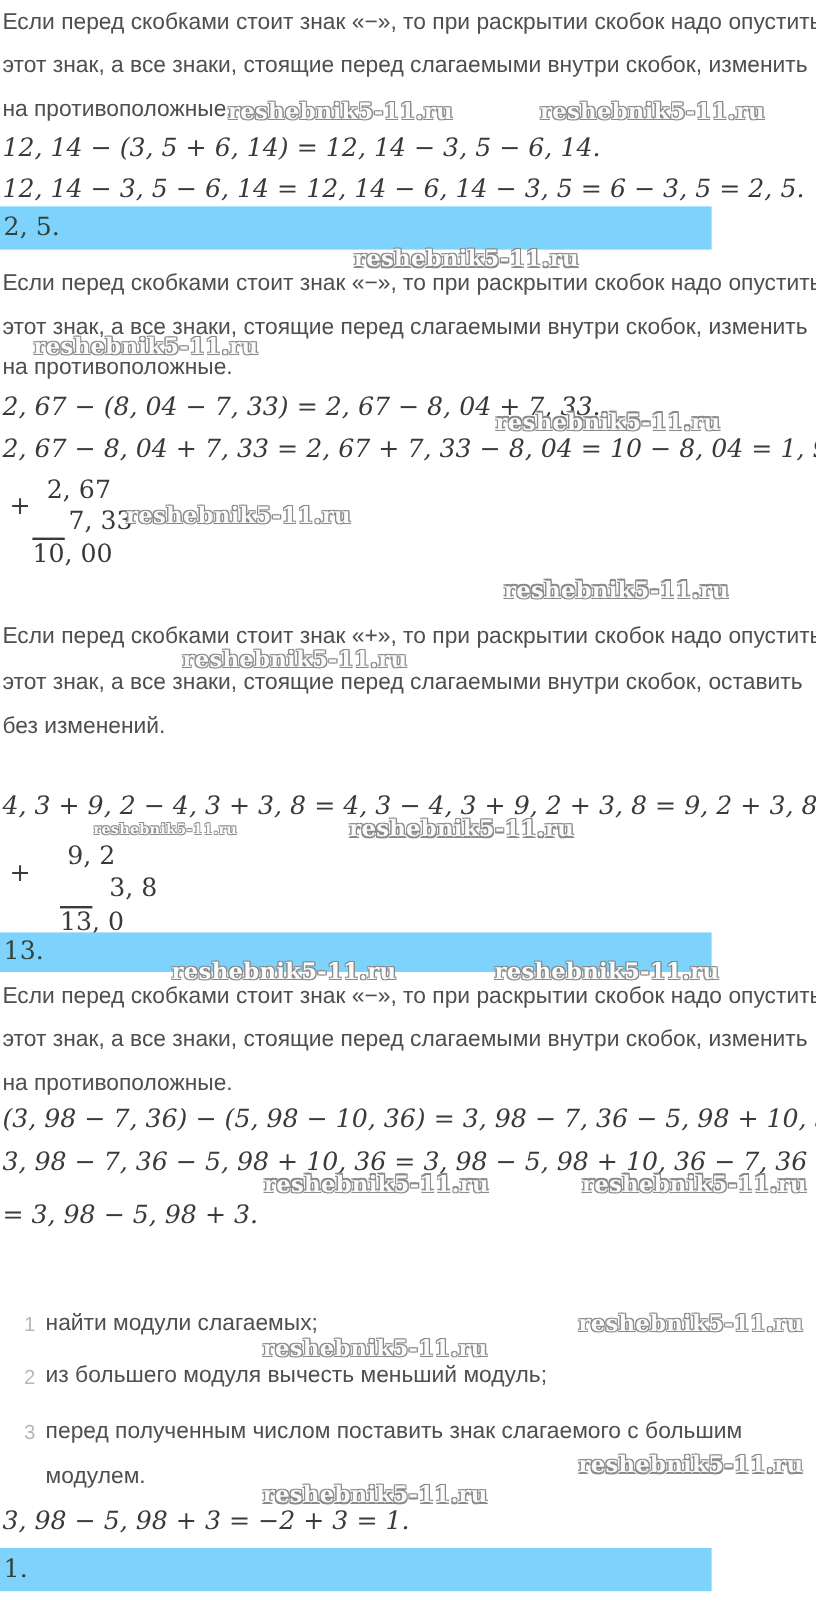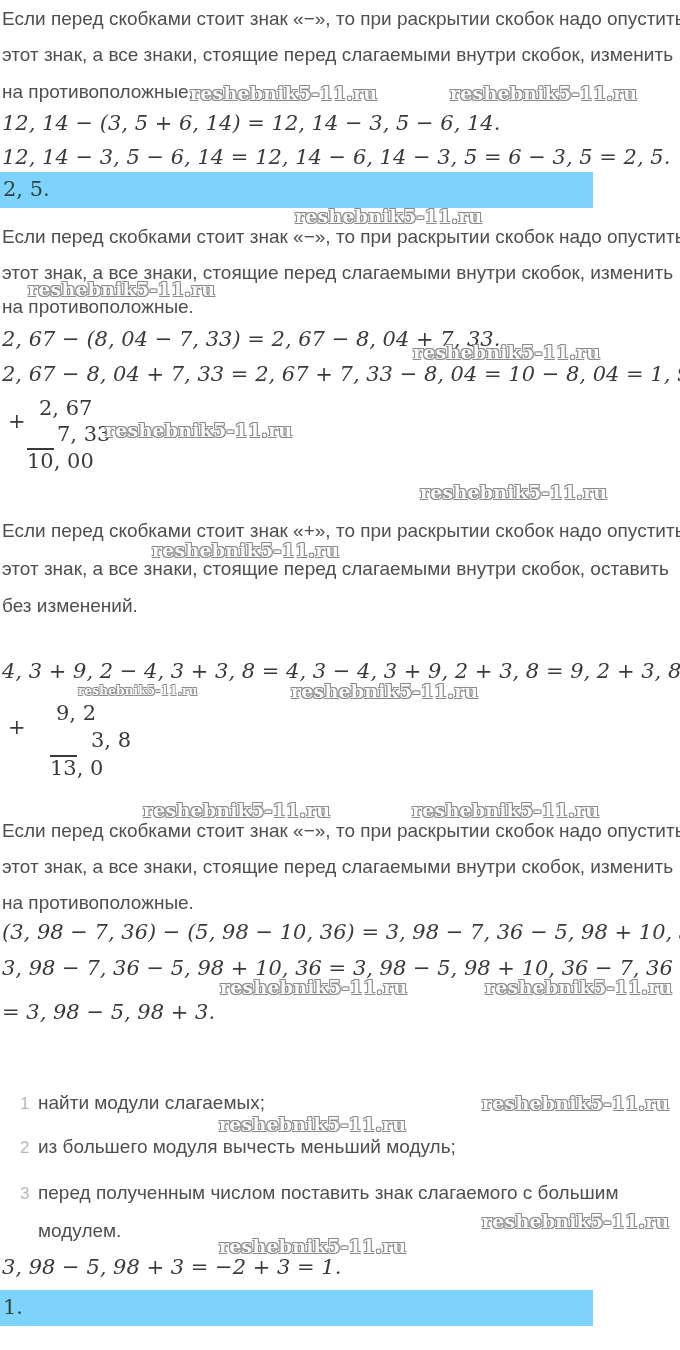--- a/index.html
+++ b/index.html
@@ -117,20 +117,23 @@
   <div class="wm small" style="left:78px; top:684px;">reshebnik5-11.ru</div>
   <div class="wm" style="left:291px; top:680px;">reshebnik5-11.ru</div>
 
   <div class="col-add" style="left:8px; top:701px; width:220px; height:78px;">
     <div class="row" style="left:0; top:14px;">+</div>
     <div class="row" style="left:48px; top:0;">9, 2</div>
     <div class="row" style="left:55px; top:27px;margin-left:28px;">3, 8</div>
     <div class="row" style="left:42px; top:54px;"><span class="over">13</span><span>, 0</span></div>
   </div>
 
+  <div class="band" style="top:777px; height:33px;">
+    <div class="ans" style="top:3px;">13.</div>
+  </div>
   <div class="wm" style="left:143px; top:799px;">reshebnik5-11.ru</div>
   <div class="wm" style="left:412px; top:799px;">reshebnik5-11.ru</div>
 
   <div class="t" style="left:2px; top:820px;">Если перед скобками стоит знак «−», то при раскрытии скобок надо опустить</div>
   <div class="t" style="left:2px; top:856px;">этот знак, а все знаки, стоящие перед слагаемыми внутри скобок, изменить</div>
   <div class="t" style="left:2px; top:892px;">на противоположные.</div>
 
   <div class="m" style="left:2px; top:920px;">(3, 98 − 7, 36) − (5, 98 − 10, 36) = 3, 98 − 7, 36 − 5, 98 + 10, 36.</div>
   <div class="m" style="left:2px; top:956px;">3, 98 − 7, 36 − 5, 98 + 10, 36 = 3, 98 − 5, 98 + 10, 36 − 7, 36 =</div>
   <div class="wm" style="left:220px; top:976px;">reshebnik5-11.ru</div>

